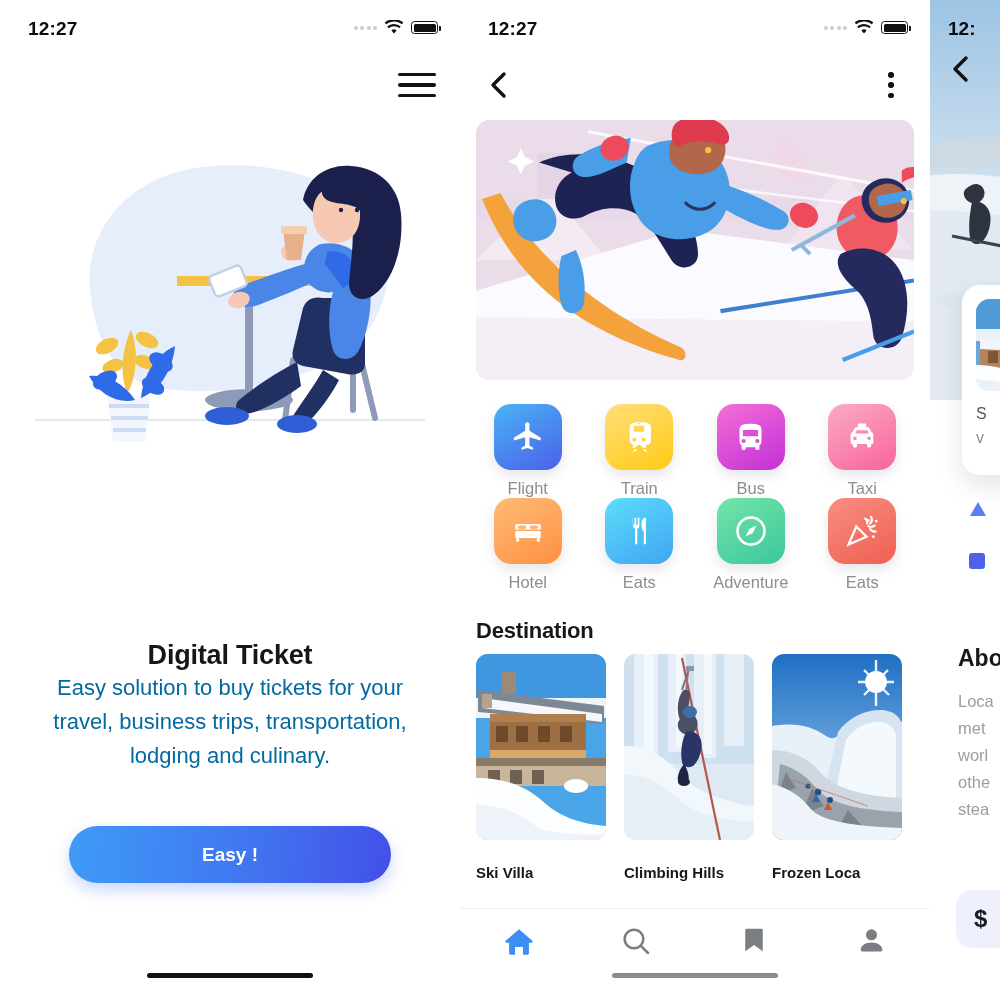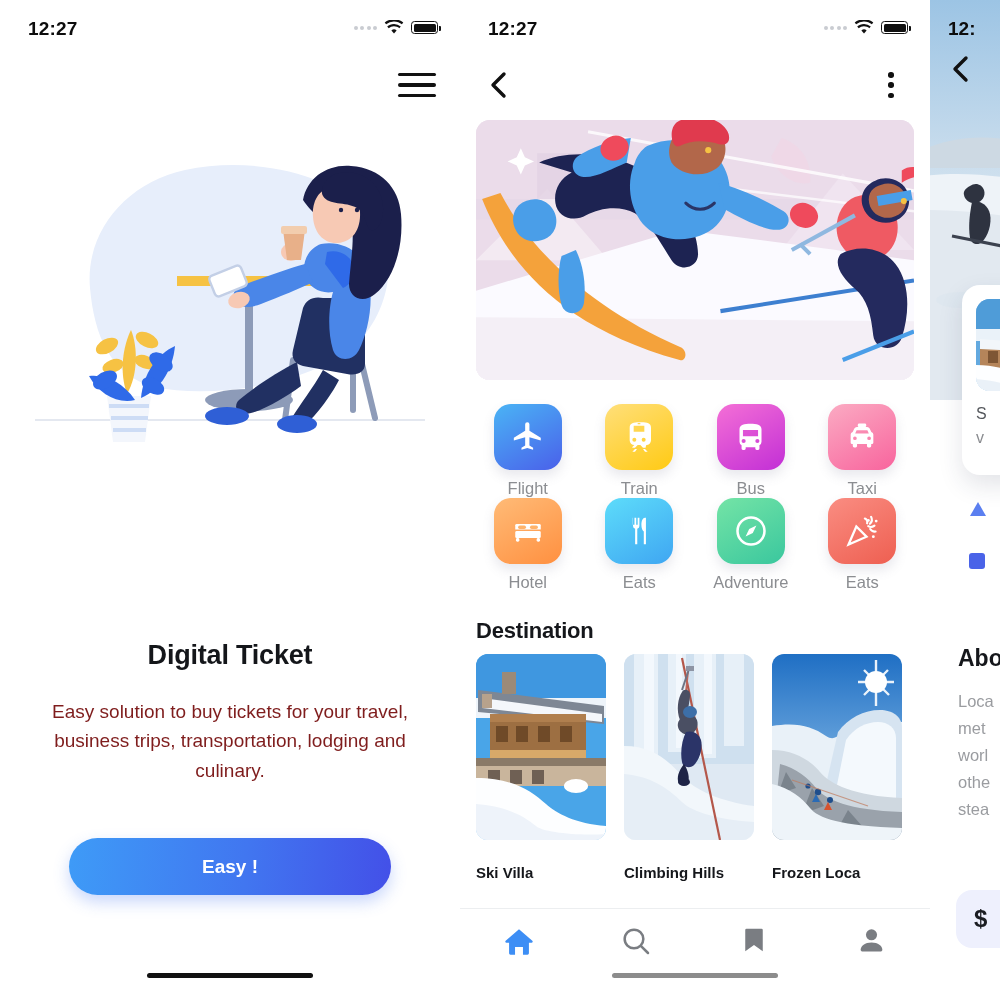--- a/index.html
+++ b/index.html
@@ -35,21 +35,21 @@
   .ob-topbar { height: 58px; position: relative; }
   .hamburger { position: absolute; right: 24px; top: 8px; width: 38px; height: 30px;
                display: flex; flex-direction: column; justify-content: space-between; padding: 3px 0; }
   .hamburger span { display:block; height: 3.4px; background: #111; border-radius: 2px; }
 
   .ob-illustration { position: relative; width: 100%; height: 320px; margin-top: 28px; }
   .ob-illustration svg { display: block; margin: 0 auto; }
 
   .ob-copy { text-align: center; padding: 0 30px; }
   .ob-title { font-size: 27px; font-weight: bold; color: #14161a; margin-top: 172px; letter-spacing: -0.2px; }
-  .ob-sub { font-size: 19px; line-height: 1.55; color: #7f1d1d; margin-top: 26px; }
+  .ob-sub { font-size: 22px; line-height: 1.55; color: #0369a1; }
 
   .start-btn {
     display: block; width: 322px; height: 57px; margin: 53px auto 0;
     border: none; border-radius: 30px; cursor: pointer;
     background: linear-gradient(95deg, #3e9bf7 0%, #4176f0 55%, #4350e8 100%);
     color: #fff; font-size: 19px; font-weight: bold;
     font-family: "Liberation Sans", sans-serif;
     box-shadow: 0 7px 16px rgba(60,110,240,.28);
   }
 

